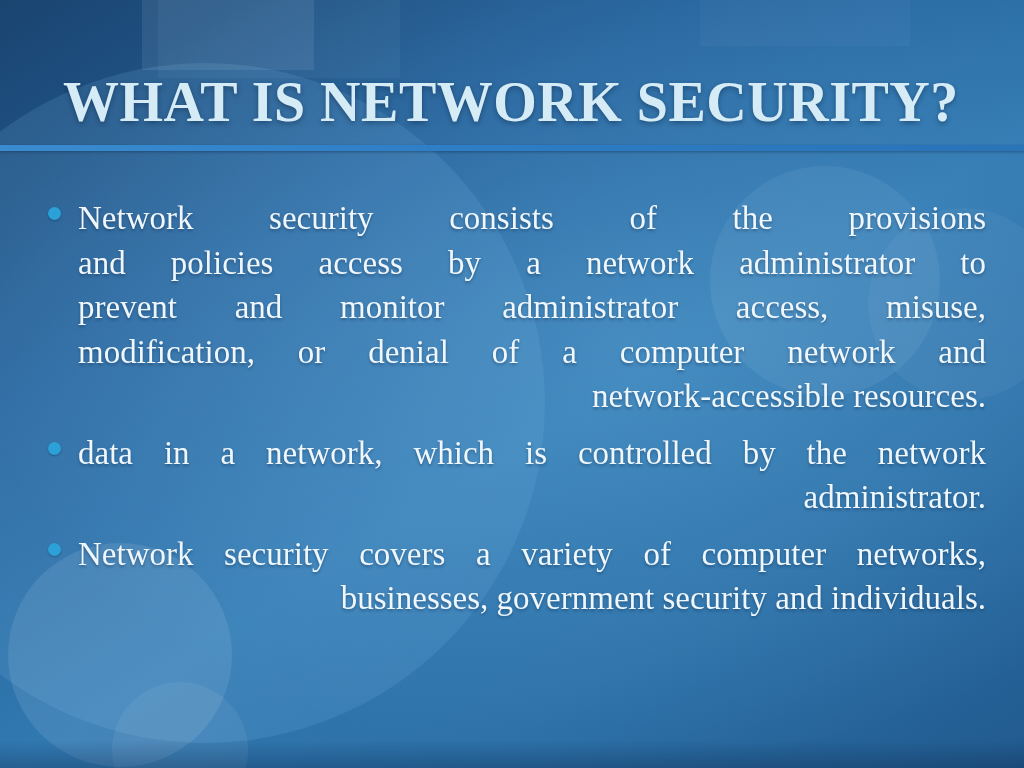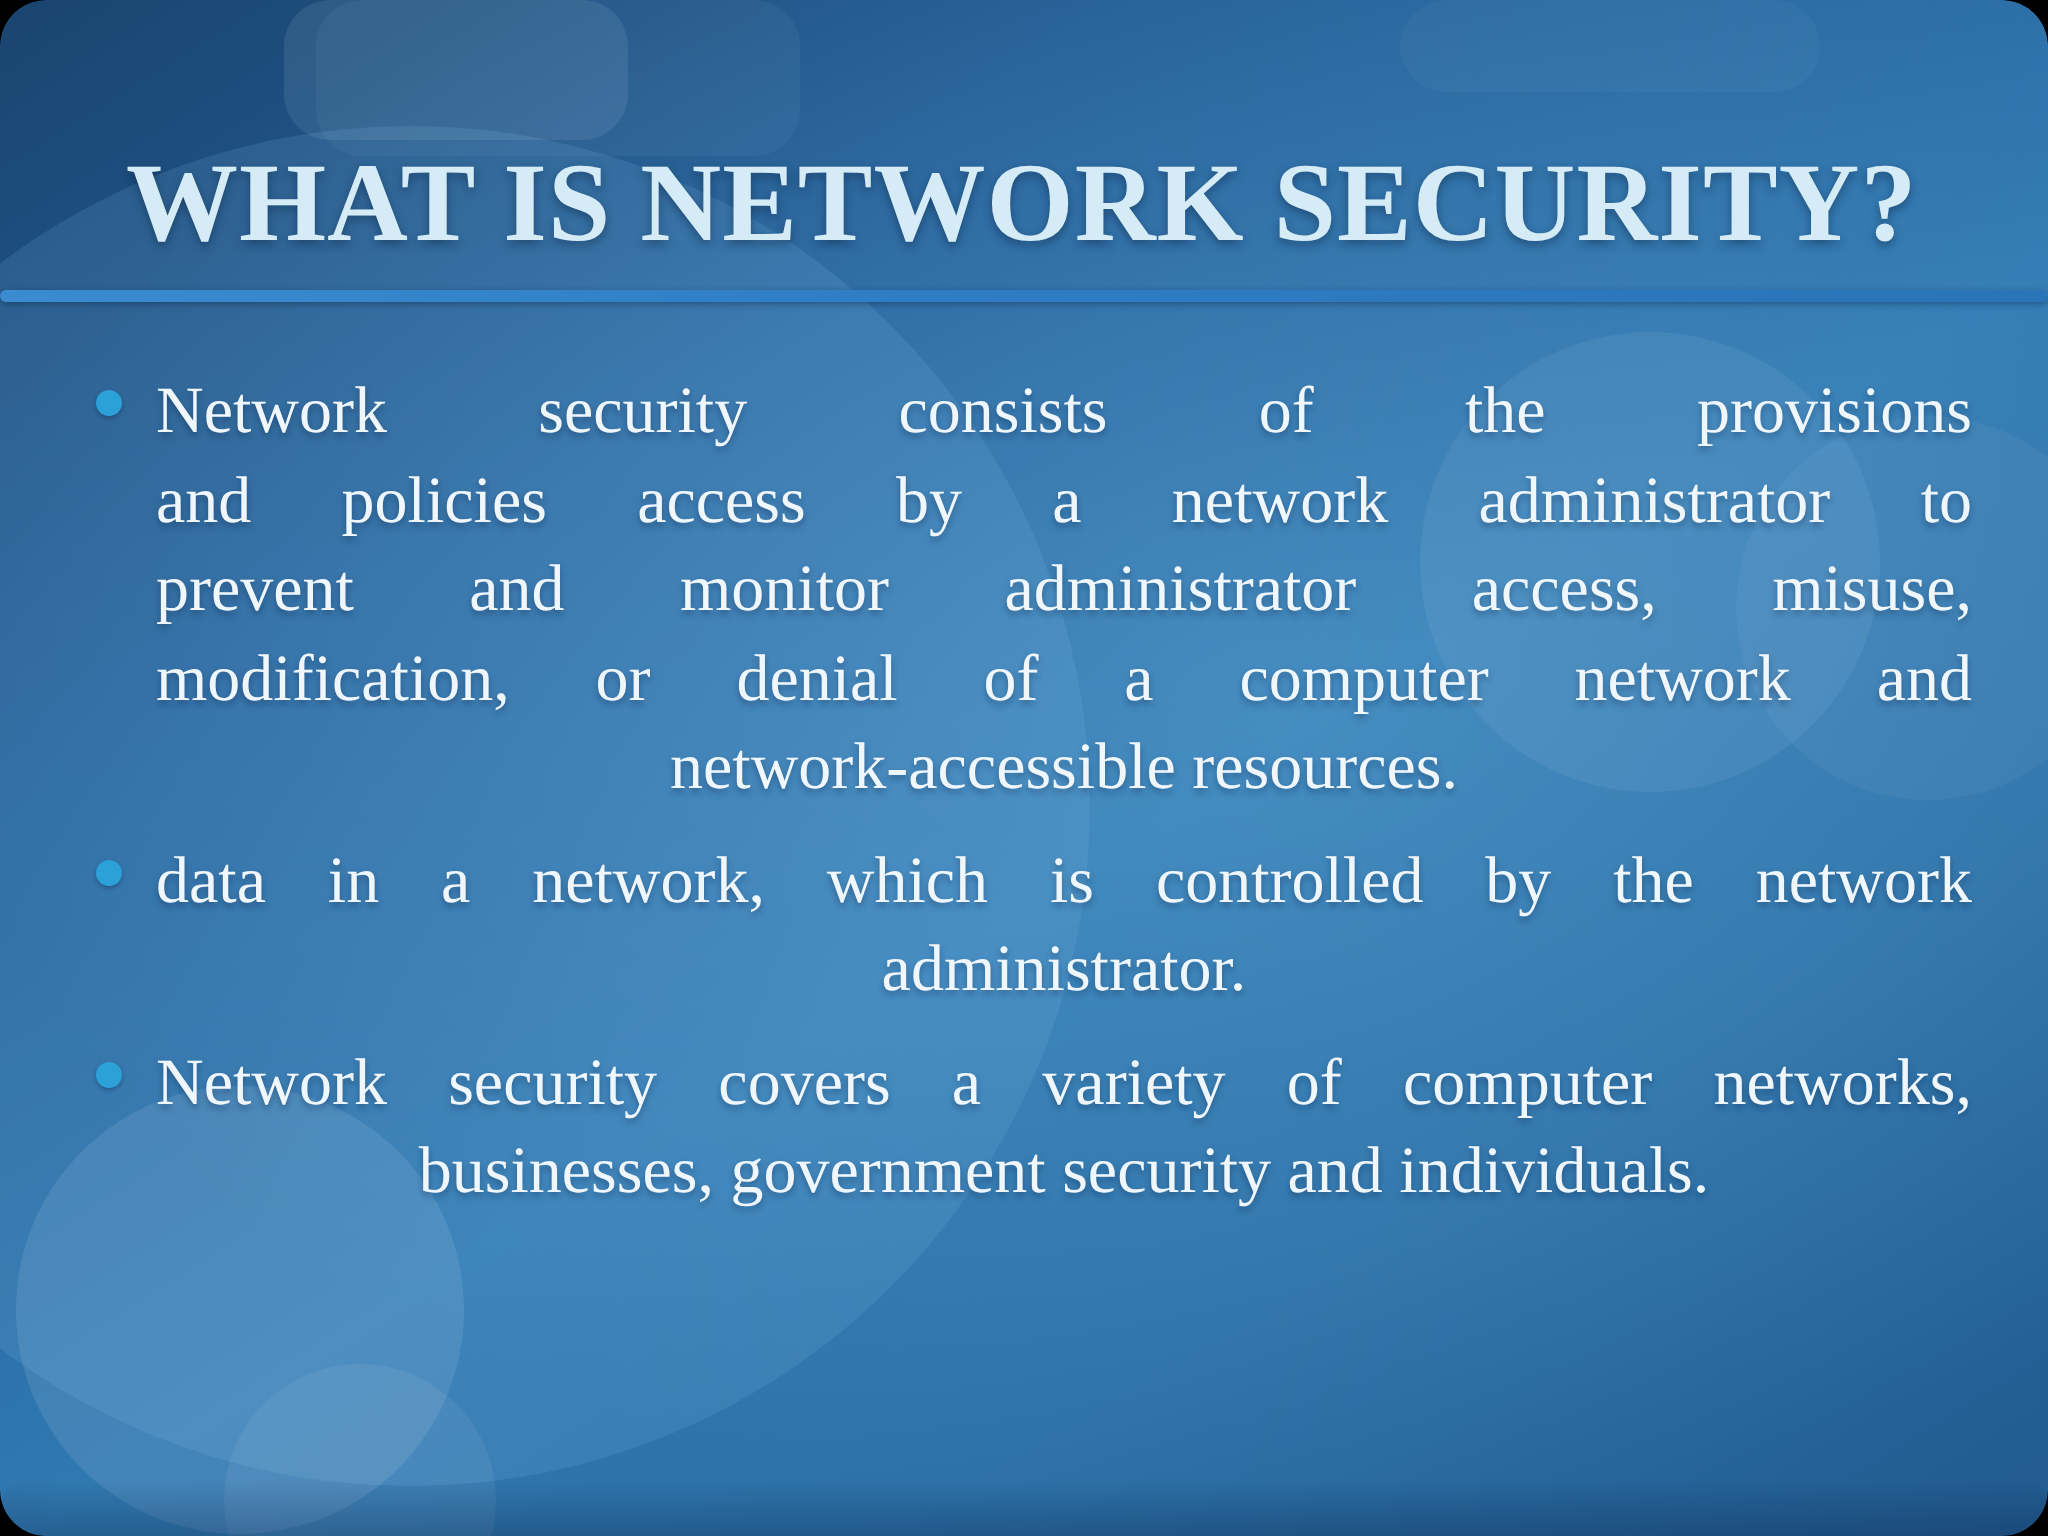--- a/index.html
+++ b/index.html
@@ -1,15 +1,15 @@
 <!DOCTYPE html>
 <html><head>
 <meta charset="utf-8">
 <style>
-  * { margin: 0; padding: 0; box-sizing: border-box; border-radius: 23px; }
+  * { margin: 0; padding: 0; box-sizing: border-box; }
   html, body { background: #000; }
   .slide {
     position: relative;
     width: 1024px;
     height: 768px;
     overflow: hidden;
     background: linear-gradient(148deg, #1a4470 0%, #25629b 30%, #3179b1 55%, #2c70a7 75%, #215a8e 100%);
     font-family: "Liberation Serif", "DejaVu Serif", serif;
   }
   .glow {
@@ -40,38 +40,38 @@
     white-space: nowrap;
   }
   .divider {
     position: absolute;
     left: 0; right: 0; top: 145px; height: 6px;
     background: linear-gradient(90deg, #3a8bd0 0%, #2d7cc4 50%, #2a74b8 100%);
     box-shadow: 0 1px 3px rgba(0,20,45,0.35);
   }
   .content {
     position: absolute;
-    left: 40px; top: 184px;
+    left: 40px; top: 196px;
     width: 946px;
     color: #f0f7fc;
     font-size: 33px;
   }
   .bullet-item { position: relative; padding-left: 38px; margin-bottom: 12px; }
   .bullet-dot {
     position: absolute;
     left: 8px; top: 11px;
     width: 13px; height: 13px;
     border-radius: 50%;
     background: #2ba1d8;
     box-shadow: 0 1px 2px rgba(8,30,60,0.35);
   }
   .line {
     line-height: 44.5px;
     text-shadow: 0 2px 3px rgba(8,30,60,0.35);
-    text-align: center;
+    text-align: right;
   }
   .line.fill { text-align: justify; text-align-last: justify; }
 </style>
 </head>
 <body>
 
 <div class="slide">
 
   <div class="glow"></div>
   <div class="shape circle c-left-big"></div>

